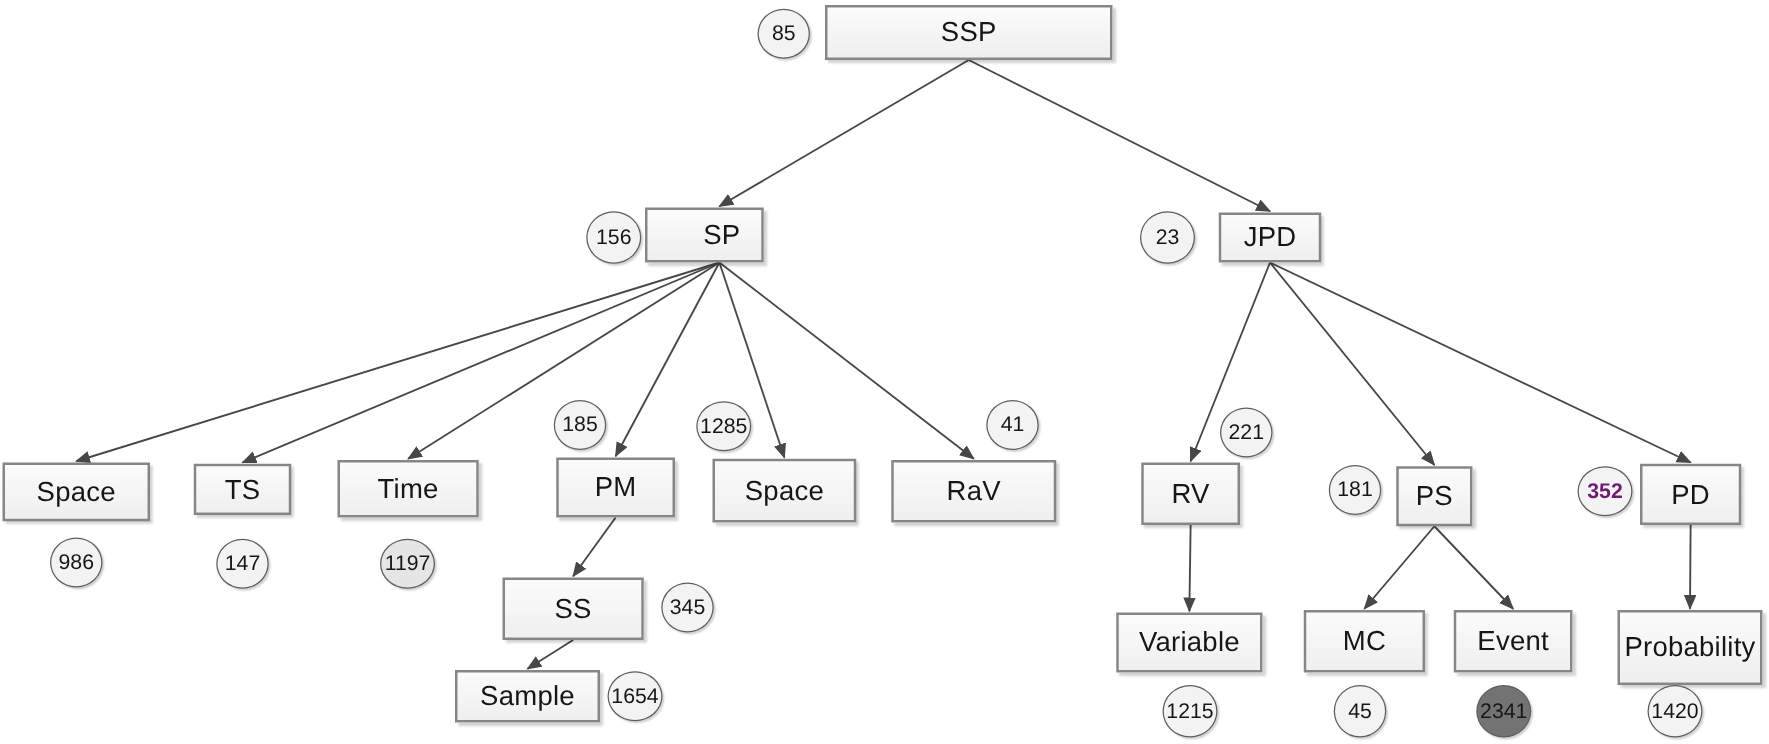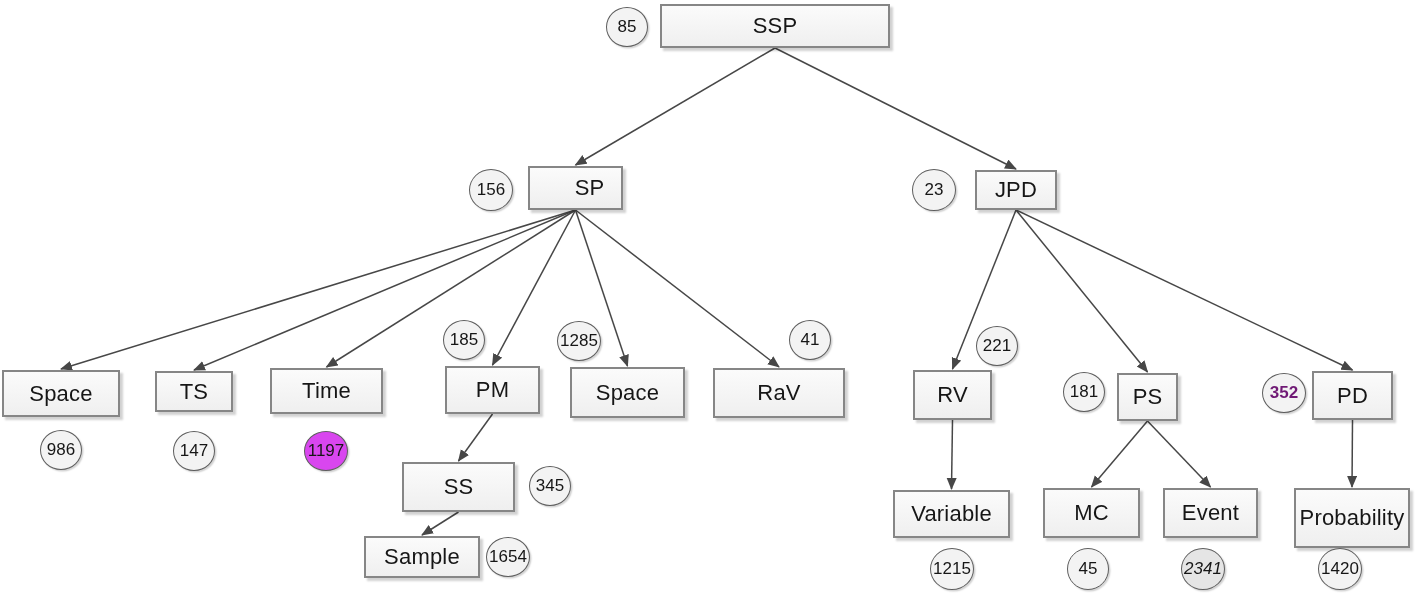--- a/index.html
+++ b/index.html
@@ -61,21 +61,21 @@
         <line x1="1147.5" y1="421" x2="1210.5" y2="487" stroke="#474747" stroke-width="1.5" marker-end="url(#arrowhead)"></line>
         <line x1="1352.5" y1="420" x2="1352" y2="487" stroke="#474747" stroke-width="1.5" marker-end="url(#arrowhead)"></line>
       </g>
   </svg>
 <div class="node" style="left: 660px; top: 4px; width: 230px; height: 44px; border-color: rgb(134, 134, 134); color: rgb(22, 22, 22);">
       <span>SSP</span>
     </div>
     <div class="badge" style="left: 606px; top: 7px; width: 42px; height: 40px; background: rgb(243, 243, 243); border-color: rgb(94, 94, 94); color: rgb(22, 22, 22);">
       <span>85</span>
     </div>
-    <div class="node" style="left: 528px; top: 166px; width: 95px; height: 44px; border-color: rgb(134, 134, 134); color: rgb(22, 22, 22); padding-left: 28px;">
+    <div class="node" style="left: 516px; top: 166px; width: 95px; height: 44px; border-color: rgb(134, 134, 134); color: rgb(22, 22, 22); padding-left: 28px;">
       <span>SP</span>
     </div>
     <div class="badge" style="left: 469px; top: 169px; width: 44px; height: 42px; background: rgb(243, 243, 243); border-color: rgb(94, 94, 94); color: rgb(22, 22, 22);">
       <span>156</span>
     </div>
     <div class="node" style="left: 975px; top: 170px; width: 82px; height: 40px; border-color: rgb(134, 134, 134); color: rgb(22, 22, 22);">
       <span>JPD</span>
     </div>
     <div class="badge" style="left: 912px; top: 169px; width: 44px; height: 42px; background: rgb(243, 243, 243); border-color: rgb(94, 94, 94); color: rgb(22, 22, 22);">
       <span>23</span>
@@ -88,21 +88,21 @@
     </div>
     <div class="node" style="left: 155px; top: 371px; width: 78px; height: 41px; border-color: rgb(134, 134, 134); color: rgb(22, 22, 22);">
       <span>TS</span>
     </div>
     <div class="badge" style="left: 173px; top: 431px; width: 42px; height: 40px; background: rgb(243, 243, 243); border-color: rgb(94, 94, 94); color: rgb(22, 22, 22);">
       <span>147</span>
     </div>
     <div class="node" style="left: 270px; top: 368px; width: 113px; height: 46px; border-color: rgb(134, 134, 134); color: rgb(22, 22, 22);">
       <span>Time</span>
     </div>
-    <div class="badge" style="left: 304px; top: 431px; width: 44px; height: 40px; background: #d946ef; border-color: rgb(94, 94, 94); color: rgb(22, 22, 22);">
+    <div class="badge" style="left: 304px; top: 431px; width: 44px; height: 40px; background: #e5e5e5; border-color: rgb(94, 94, 94); color: rgb(22, 22, 22);">
       <span>1197</span>
     </div>
     <div class="node" style="left: 445px; top: 366px; width: 95px; height: 48px; border-color: rgb(134, 134, 134); color: rgb(22, 22, 22);">
       <span>PM</span>
     </div>
     <div class="badge" style="left: 443px; top: 320px; width: 42px; height: 40px; background: rgb(243, 243, 243); border-color: rgb(94, 94, 94); color: rgb(22, 22, 22);">
       <span>185</span>
     </div>
     <div class="node" style="left: 570px; top: 367px; width: 115px; height: 51px; border-color: rgb(134, 134, 134); color: rgb(22, 22, 22);">
       <span>Space</span>
@@ -148,21 +148,21 @@
     </div>
     <div class="node" style="left: 1043px; top: 488px; width: 97px; height: 50px; border-color: rgb(134, 134, 134); color: rgb(22, 22, 22);">
       <span>MC</span>
     </div>
     <div class="badge" style="left: 1067px; top: 548px; width: 42px; height: 42px; background: rgb(243, 243, 243); border-color: rgb(94, 94, 94); color: rgb(22, 22, 22);">
       <span>45</span>
     </div>
     <div class="node" style="left: 1163px; top: 488px; width: 95px; height: 50px; border-color: rgb(134, 134, 134); color: rgb(22, 22, 22);">
       <span>Event</span>
     </div>
-    <div class="badge" style="left: 1181px; top: 548px; width: 44px; height: 42px; background: #e5e5e5; border-color: rgb(94, 94, 94); color: rgb(22, 22, 22); font-style: italic;">
+    <div class="badge" style="left: 1181px; top: 548px; width: 44px; height: 42px; background: #737373; border-color: rgb(94, 94, 94); color: rgb(22, 22, 22);">
       <span>2341</span>
     </div>
     <div class="node" style="left: 1312px; top: 371px; width: 81px; height: 49px; border-color: rgb(134, 134, 134); color: rgb(22, 22, 22);">
       <span>PD</span>
     </div>
     <div class="badge" style="left: 1262px; top: 373px; width: 44px; height: 40px; background: rgb(243, 243, 243); border-color: rgb(94, 94, 94); color: #701a75; font-weight: bold;">
       <span>352</span>
     </div>
     <div class="node" style="left: 1294px; top: 488px; width: 116px; height: 60px; border-color: rgb(134, 134, 134); color: rgb(22, 22, 22);">
       <span>Probability</span>

